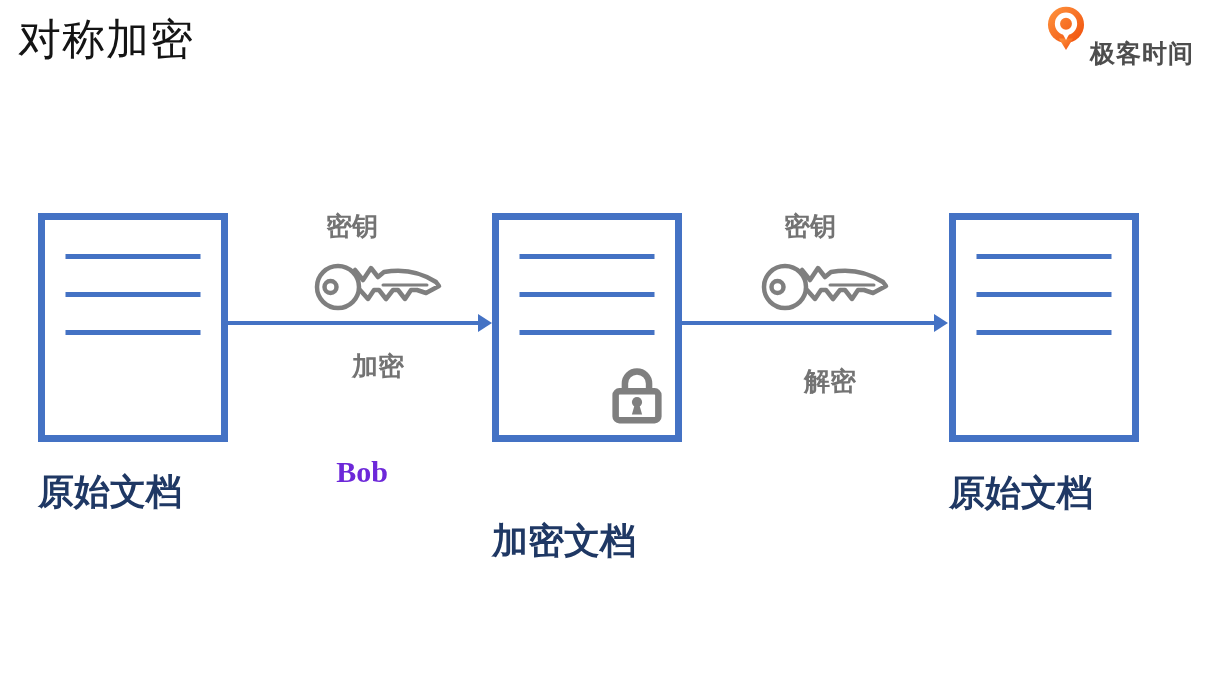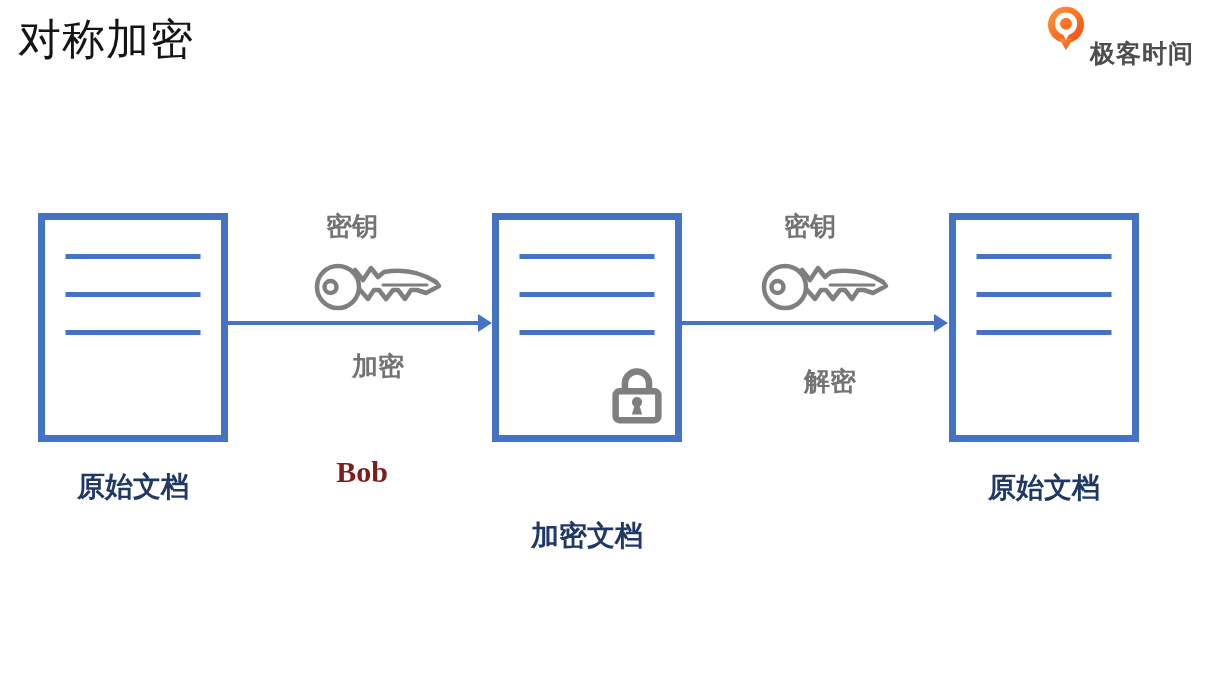--- a/index.html
+++ b/index.html
@@ -27,30 +27,30 @@
   }
   .doc-line{
     position:absolute;left:50%;transform:translateX(-50%);
     width:135px;height:5px;background:#4472C4;
   }
   .doc-line.l1{top:34px;} .doc-line.l2{top:72px;} .doc-line.l3{top:110px;}
   .lock-wrap{position:absolute;right:12px;bottom:10px;width:52px;height:58px;}
 
   
   .doc-label{
-    width:190px;text-align:center;font-size:28px;font-weight:700;
+    width:190px;font-size:36px;font-weight:700;
     color:#1F3864;line-height:1.15;
   }
   .small-label{
     width:104px;text-align:center;font-size:26px;font-weight:700;
     color:#737373;line-height:1.15;
   }
   .actor-label{
     width:104px;text-align:center;font-size:30px;font-weight:700;
-    color:#7f1d1d;font-family:"Liberation Serif",serif;line-height:1.1;
+    color:#6d28d9;font-family:"Liberation Serif",serif;line-height:1.1;
   }
 
   
   .arrow{height:4px;background:#4472C4;}
   .arrow::after{
     content:"";position:absolute;right:-14px;top:-7px;width:0;height:0;
     border-left:14px solid #4472C4;border-top:9px solid transparent;
     border-bottom:9px solid transparent;
   }
 </style>

